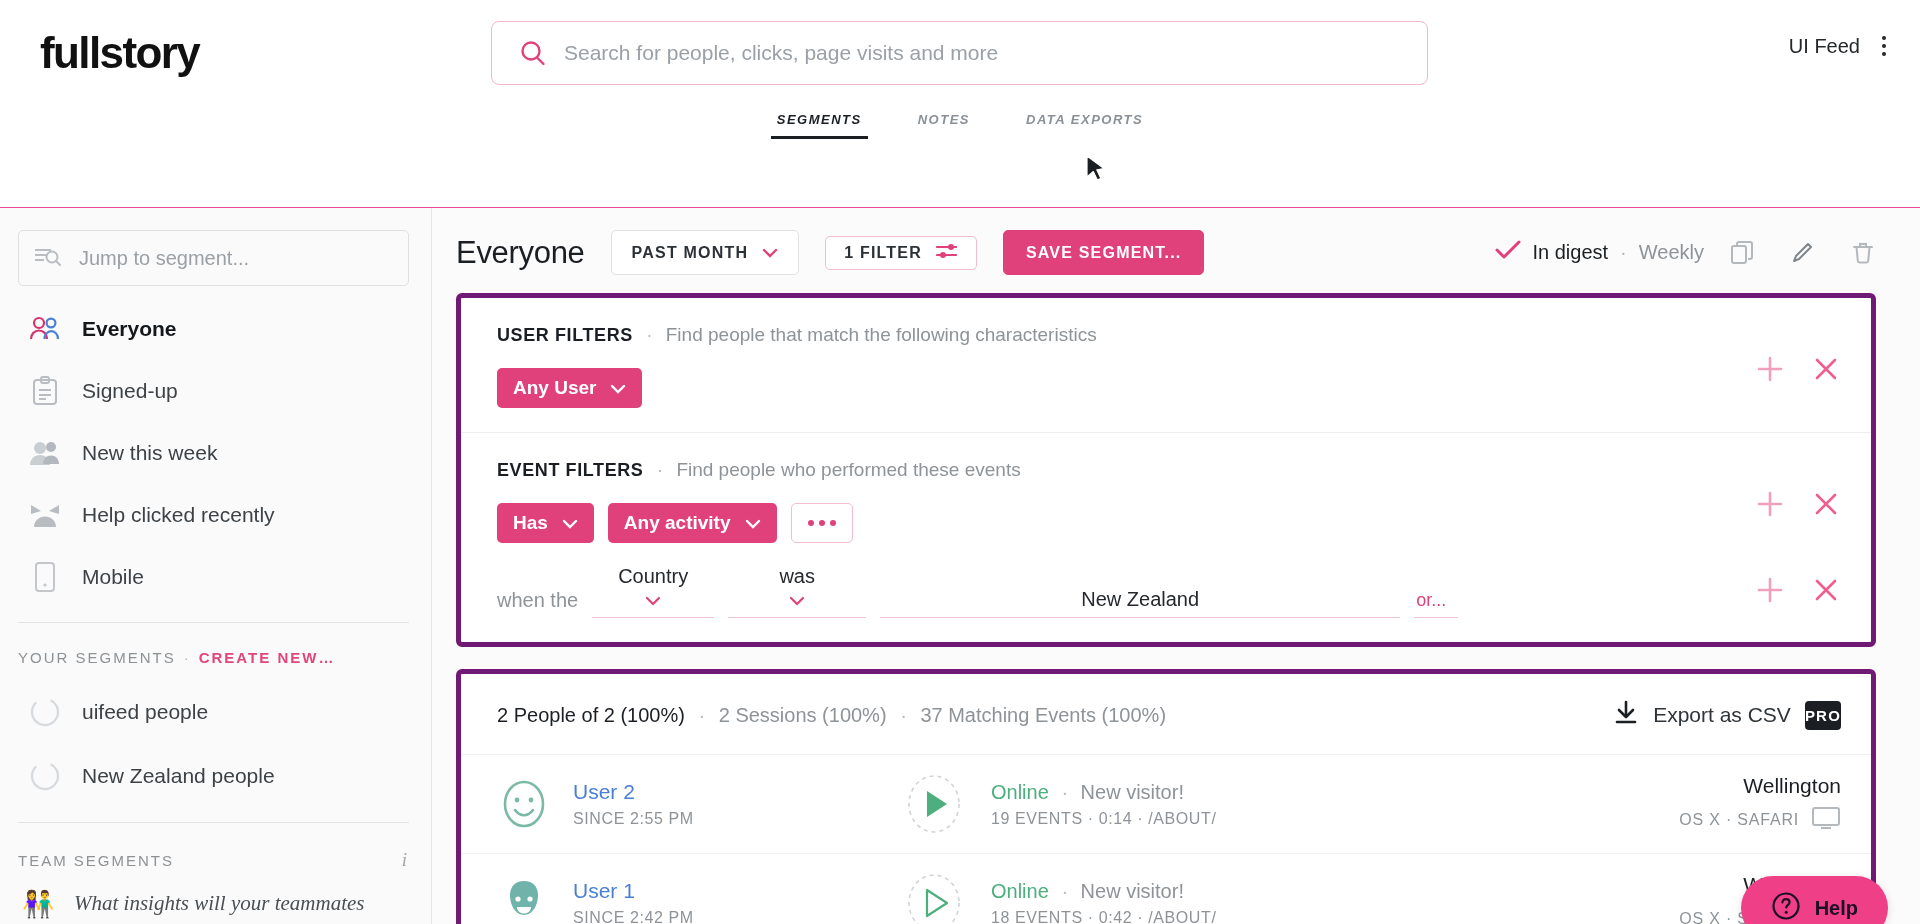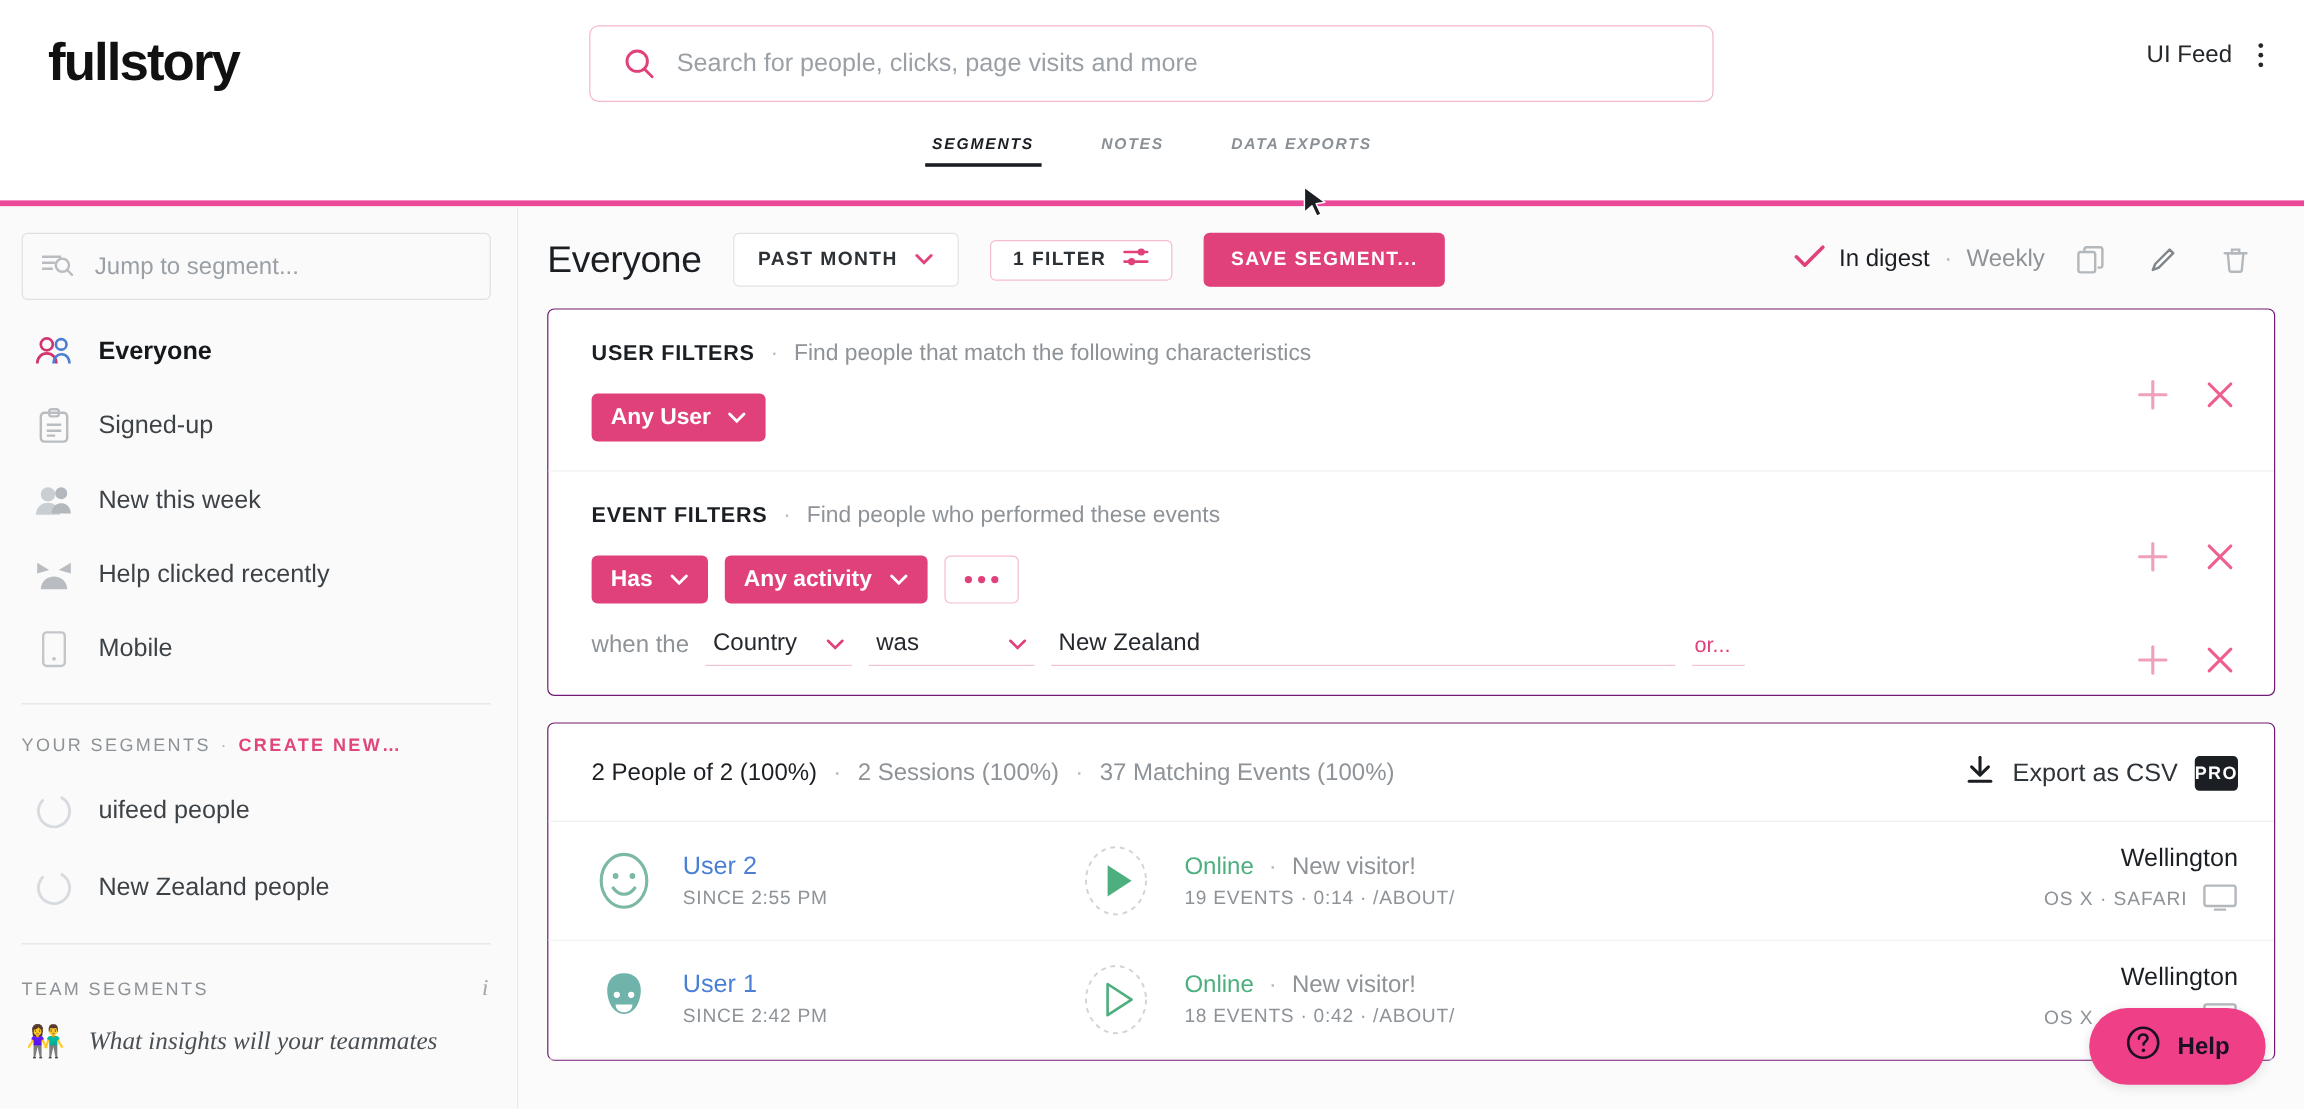--- a/index.html
+++ b/index.html
@@ -8,23 +8,23 @@
     font-family: "Liberation Sans", sans-serif;
     background: #ffffff;
     overflow: hidden;
     -webkit-font-smoothing: antialiased;
   }
   .app { position: relative; width: 1920px; height: 924px; }
 
   
   .topbar {
     position: relative;
-    height: 172px;
+    height: 208px;
     background: #fff;
-    border-bottom: 5px solid #ec4899;
+    border-bottom: 1px solid #ec4899;
   }
   .logo {
     position: absolute;
     left: 40px; top: 28px;
     font-size: 44px;
     font-weight: 700;
     letter-spacing: -1.6px;
     color: #111;
     font-family: "Liberation Sans", sans-serif;
   }
@@ -195,23 +195,23 @@
   }
   .digest { display: flex; align-items: center; gap: 12px; font-size: 20px; }
   .digest .lbl { color: #1b1f23; font-weight: 400; }
   .digest .sep { color: #b3b7bb; }
   .digest .freq { color: #8e9398; }
   .hicon { width: 42px; height: 42px; display: flex; align-items: center; justify-content: center; cursor: pointer; }
 
   
   .card {
     background: #fff;
-    border: 1px solid #701a75;
+    border: 5px solid #701a75;
     border-radius: 6px;
-    margin: 0 24px 22px 24px;
+    margin: 0 44px 22px 24px;
   }
   .filter-block { padding: 26px 30px 24px 36px; position: relative; }
   .filter-block + .filter-block { border-top: 1px solid #eeeeee; }
   .fl-head { font-size: 19px; margin-bottom: 22px; }
   .fl-head .strong { font-weight: 700; color: #1b1f23; letter-spacing: 0.6px; font-size: 18px; }
   .fl-head .dot { color: #b7bbbf; margin: 0 8px; }
   .fl-head .desc { color: #8e9398; }
 
   .pill {
     background: #e0417a; color: #fff;
@@ -230,20 +230,21 @@
 
   .pillrow { display: flex; align-items: center; gap: 14px; }
 
   .cond-row { display: flex; align-items: flex-end; gap: 0; margin-top: 22px; }
   .cond-label { font-size: 20px; color: #8e9398; margin-right: 14px; padding-bottom: 6px; }
   .cond-field {
     border-bottom: 1px solid #f1c2d2;
     display: flex; align-items: center; justify-content: space-between;
     padding: 0 6px 6px 6px; margin-right: 14px;
     cursor: pointer;
+    flex-direction: column;
   }
   .cond-field span { font-size: 20px; color: #25292d; }
   .cond-w1 { width: 122px; }
   .cond-w2 { width: 138px; }
   .cond-w3 { width: 520px; }
   .or-link {
     font-size: 18px; color: #e0417a; border-bottom: 1px solid #f1c2d2;
     padding: 0 12px 6px 2px; cursor: pointer;
   }
 

